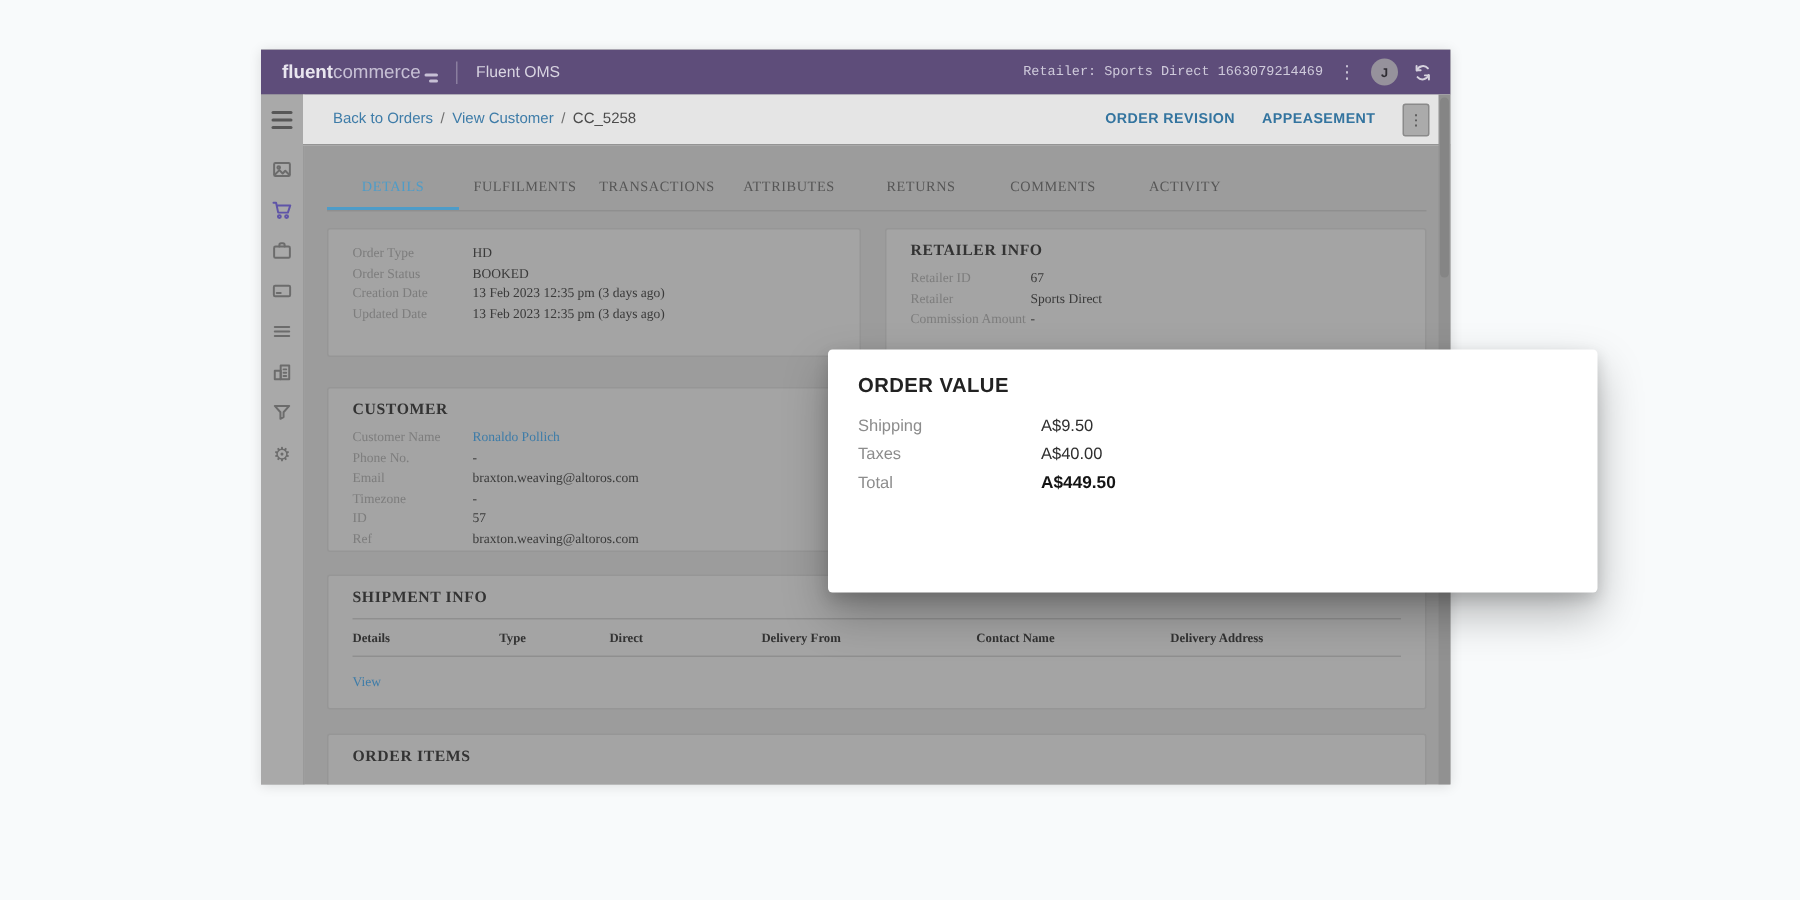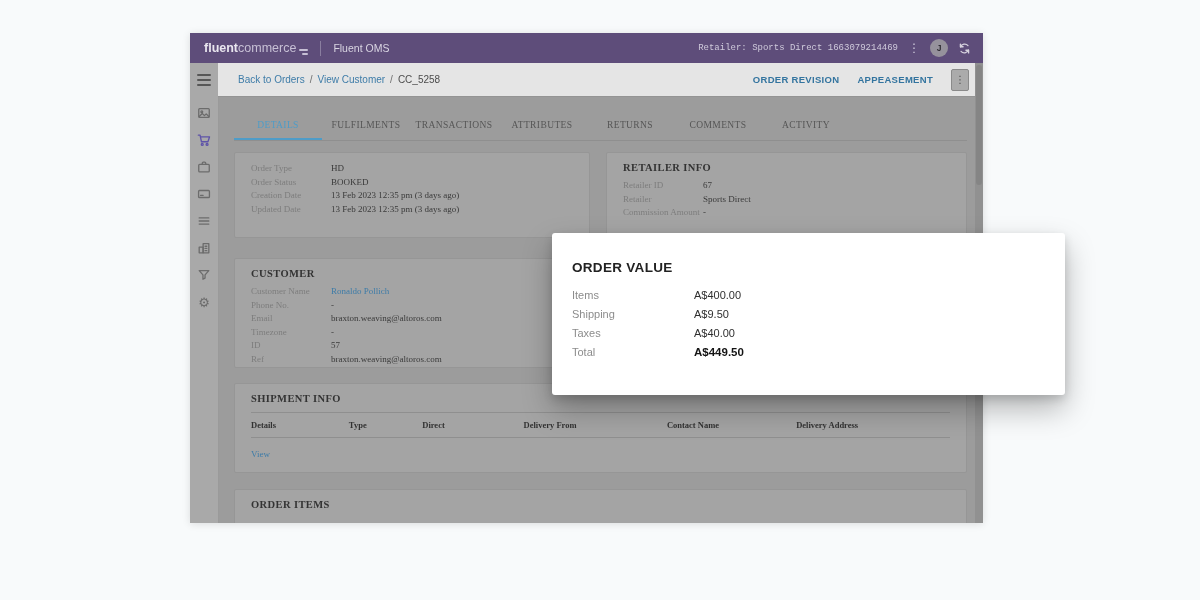--- a/index.html
+++ b/index.html
@@ -1,19 +1,19 @@
 <!DOCTYPE html>
 <html><head>
 <meta charset="utf-8">
 <style>
   html,body{margin:0;padding:0;background:#f8fafb;font-family:"Liberation Sans",sans-serif;}
   .root{position:relative;width:1200px;height:600px;background:#f8fafb;overflow:hidden;}
 
   
-  .app{position:absolute;left:190px;top:33px;width:793px;height:490px;background:#9c9c9c;overflow:hidden;box-shadow:0 1px 8px rgba(0,0,0,.12);}
+  .app{position:absolute;left:174px;top:33px;width:793px;height:490px;background:#9c9c9c;overflow:hidden;box-shadow:0 1px 8px rgba(0,0,0,.12);}
 
   
   .hdr{position:absolute;left:0;top:0;width:793px;height:30px;background:#5e4d7a;display:flex;align-items:center;}
   .logo{display:flex;align-items:baseline;margin-left:14px;font-size:12.5px;}
   .logo .b{font-weight:bold;color:#e9e6ef;}
   .logo .l{color:#c7c0d5;}
   .logomark{display:inline-flex;flex-direction:column;align-items:flex-end;gap:2px;margin-left:3px;transform:translateY(-1px);}
   .logomark i{display:block;height:2px;background:#c7c0d5;border-radius:1px;}
   .logomark i:nth-child(1){width:9px;}
   .logomark i:nth-child(2){width:6px;}
@@ -66,21 +66,21 @@
   .shtable{margin-top:8px;}
   .shhead{display:flex;border-top:1px solid #8f8f8f;border-bottom:1px solid #8f8f8f;padding:7px 0;font-size:8.5px;font-weight:bold;color:#323232;}
   .shc0{width:14%;}.shc1{width:10.5%;}.shc2{width:14.5%;}.shc3{width:20.5%;}.shc4{width:18.5%;}.shc5{width:22%;}
   .shrow{padding-top:11px;font-size:9px;}
   .viewlnk{color:#3e7ca8;cursor:pointer;}
 
   .scrolltrack{position:absolute;right:0;top:30px;width:8px;bottom:0;background:#919191;}
   .scrollthumb{position:absolute;left:1px;top:2px;width:6px;height:120px;background:#858585;border-radius:3px;}
 
   
-  .modal{position:absolute;left:552px;top:233px;width:513px;height:162px;background:#ffffff;border-radius:3px;box-shadow:0 14px 30px rgba(0,0,0,.28),0 4px 10px rgba(0,0,0,.14);box-sizing:border-box;padding:27px 20px;z-index:10;}
+  .modal{position:absolute;left:552px;top:233px;width:513px;height:162px;background:#ffffff;border-radius:3px;box-shadow:0 14px 30px rgba(0,0,0,.28),0 4px 10px rgba(0,0,0,.14);box-sizing:border-box;padding:16px 20px;z-index:10;}
   .mtitle{font-size:13.5px;font-weight:bold;color:#222;letter-spacing:.3px;margin-bottom:11px;}
   .mrow{display:flex;line-height:19px;font-size:11px;}
   .mlabel{width:122px;flex:none;color:#8c8c8c;}
   .mvalue{color:#2f2f2f;}
   .mrow.total .mvalue{font-weight:bold;color:#141414;font-size:11.5px;}
 </style>
 </head>
 <body>
 
 <div class="root">
@@ -283,24 +283,20 @@
     </div>
 
     <div class="scrolltrack">
       <div class="scrollthumb"></div>
     </div>
   </div>
 
   <div class="modal">
     <div class="mtitle">ORDER VALUE</div>
     <div class="mrow">
-        <span class="mlabel">Items</span>
-        <span class="mvalue">A$400.00</span>
-      </div>
-    <div class="mrow">
         <span class="mlabel">Shipping</span>
         <span class="mvalue">A$9.50</span>
       </div>
     <div class="mrow">
         <span class="mlabel">Taxes</span>
         <span class="mvalue">A$40.00</span>
       </div>
     <div class="mrow total">
         <span class="mlabel">Total</span>
         <span class="mvalue">A$449.50</span>

